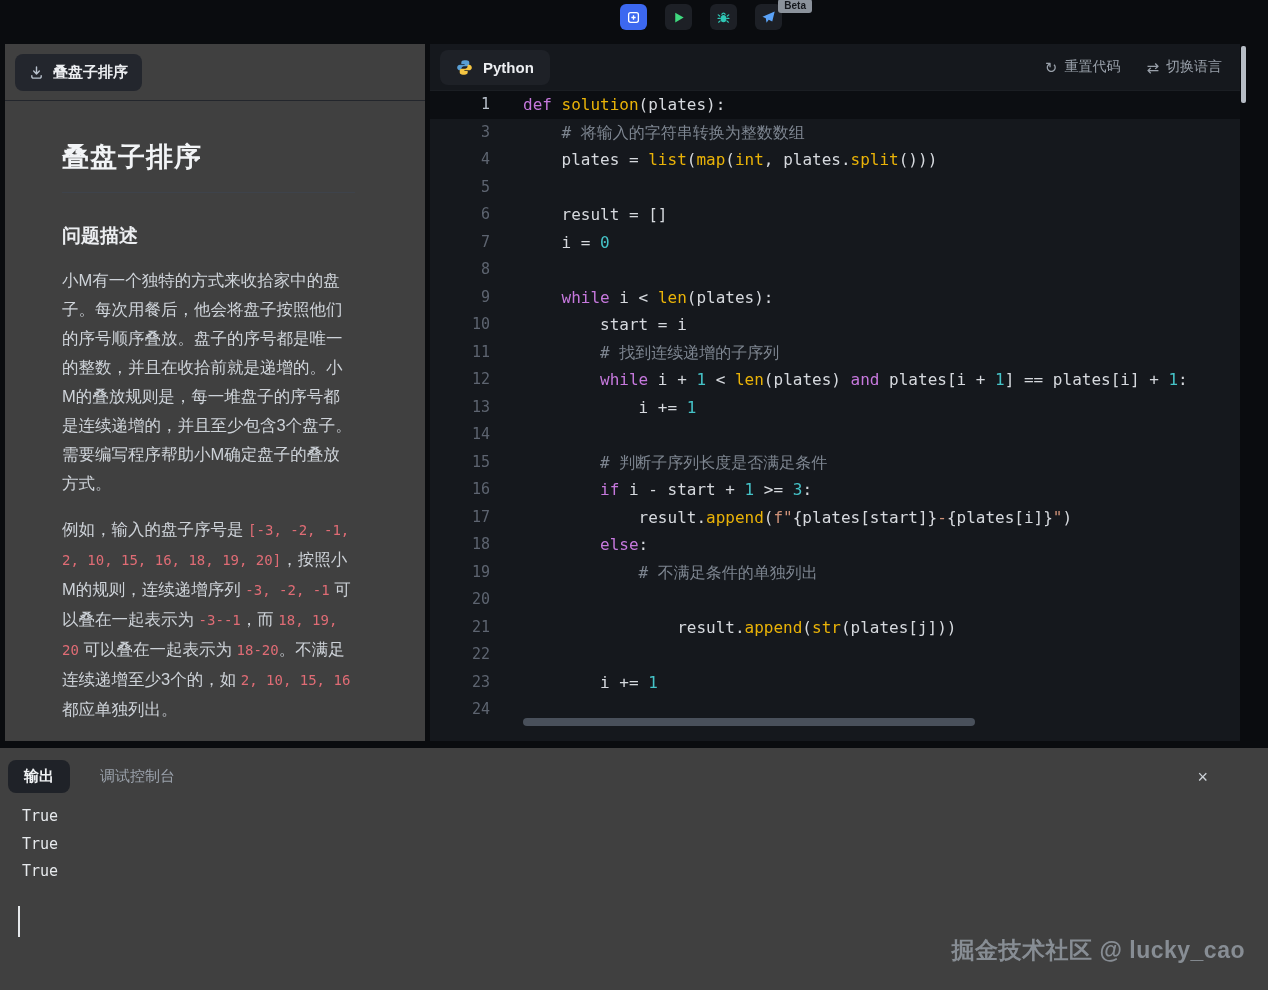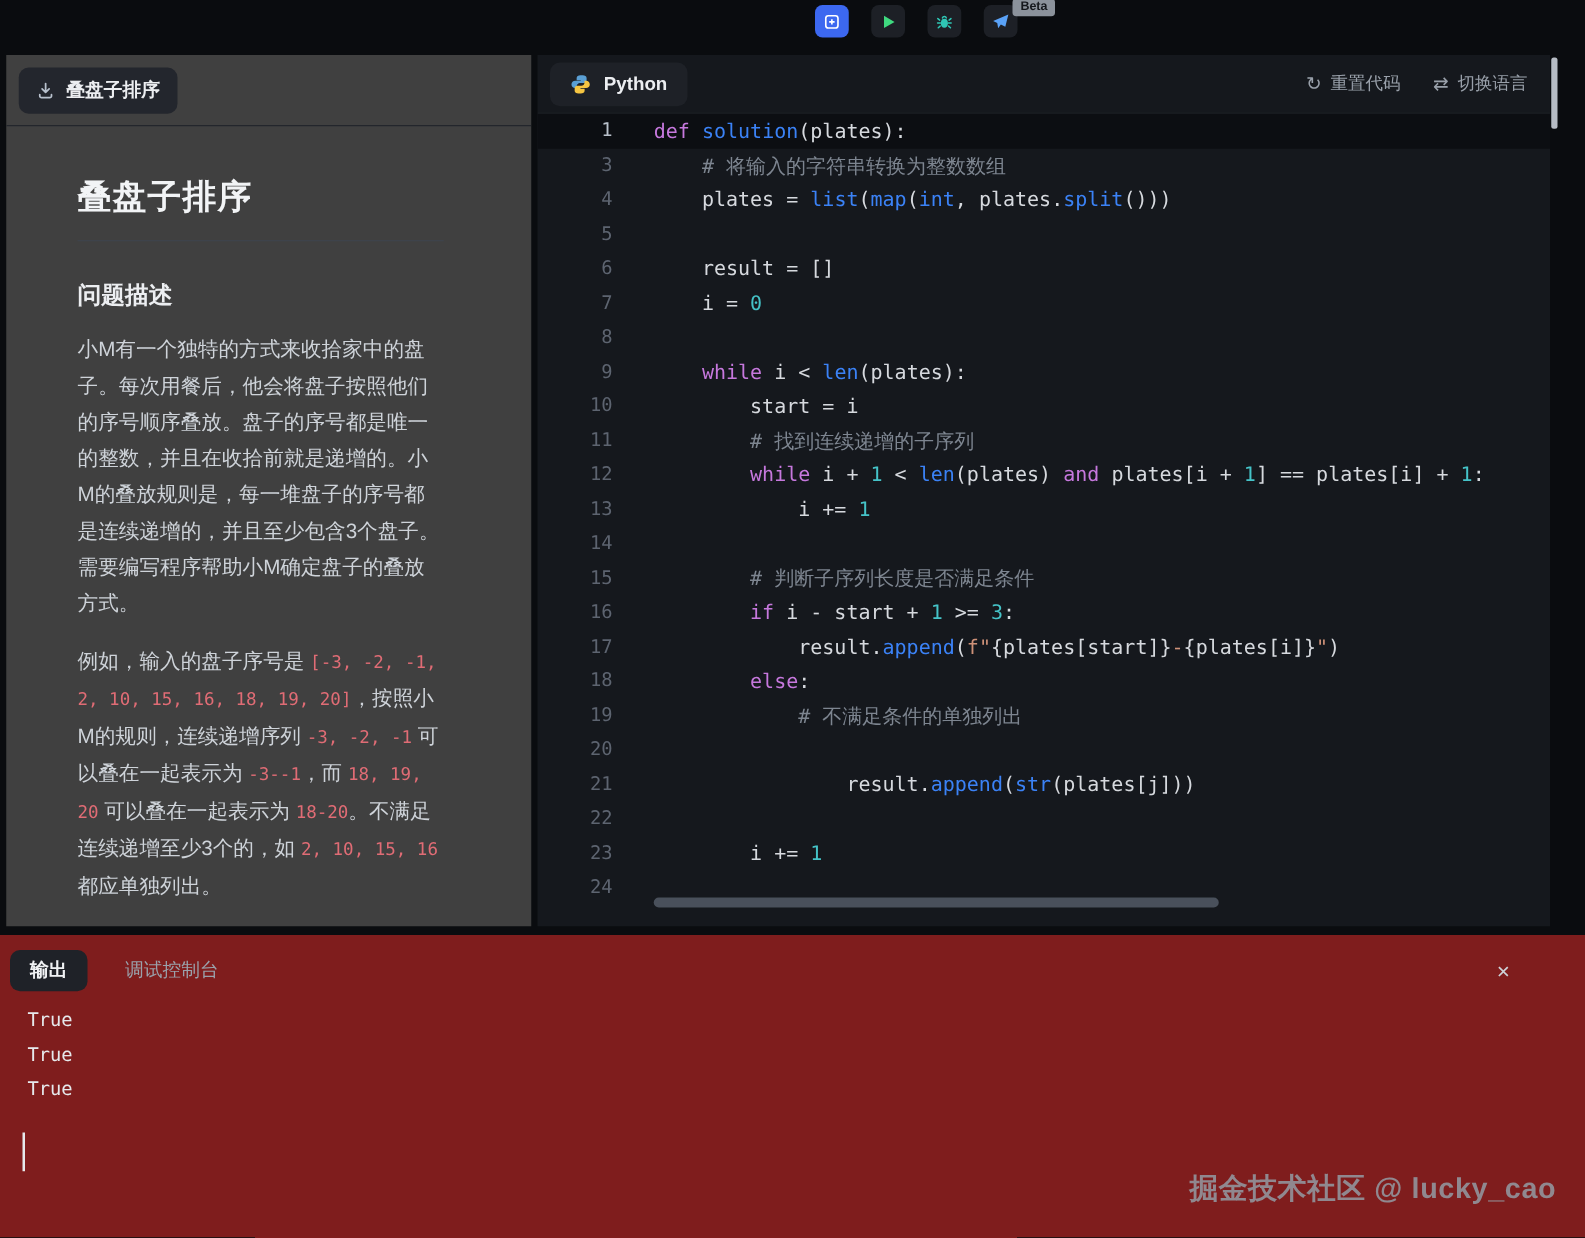--- a/index.html
+++ b/index.html
@@ -7,21 +7,21 @@
   body {
     background:#0a0c0f;
     font-family:"Liberation Sans","DejaVu Sans",sans-serif;
     color:#d6d9de;
     position:relative;
     overflow:hidden;
   }
 
   
   .topbar { position:absolute; top:0; left:0; width:100%; height:44px; background:#0a0c0f; }
-  .topbar-icons { position:absolute; left:652px; top:4px; display:flex; gap:18px; }
+  .topbar-icons { position:absolute; left:620px; top:4px; display:flex; gap:18px; }
   .icon-btn {
     width:27px; height:26px; border:none; border-radius:6px;
     background:#1d2026; display:flex; align-items:center; justify-content:center;
     cursor:pointer; padding:0;
   }
   .icon-btn.blue { background:#3c68f0; }
   .icon-btn svg { width:15px; height:15px; display:block; }
   .send-wrap { position:relative; }
   .beta-badge {
     position:absolute; top:-5px; right:-30px;
@@ -77,39 +77,39 @@
   .editor-body {
     position:relative; height:640px; overflow:hidden;
     font-family:"DejaVu Sans Mono","Liberation Mono",monospace;
   }
   .code-row { display:flex; height:27.5px; line-height:27.5px; }
   .code-row.active { background:#0c0e12; }
   .code-row.active .ln { color:#b9c1cb; }
   .ln { flex:none; width:60px; text-align:right; font-size:15px; color:#5d6470; }
   .code-text { margin-left:33px; white-space:pre; font-size:16px; color:#d6d9de; }
   .tk-kw  { color:#c678dd; }
-  .tk-fn  { color:#3b82f6; }
+  .tk-fn  { color:#eab308; }
   .tk-num { color:#45c3c8; }
   .tk-cm  { color:#7d8590; }
   .tk-str { color:#ce9178; }
   .tk-pl  { color:#d6d9de; }
 
   .h-scrollbar {
     position:absolute; left:93px; bottom:5px; width:452px; height:8px;
     border-radius:4px; background:#49505b; cursor:pointer;
   }
   .v-scroll-thumb {
     position:absolute; left:1241px; top:46px; width:5px; height:57px;
     background:#b6bcc4; border-radius:2px; cursor:pointer;
   }
 
   
   .bottom-panel {
     position:absolute; left:0; top:748px; width:1268px; height:242px;
-    background:#7f1d1d;
+    background:#404040;
   }
   .console-header { display:flex; align-items:center; padding:12px 20px 0 8px; }
   .console-tab {
     background:#1f2228; border-radius:8px; padding:7px 16px;
     color:#f0f2f4; font-size:15px; font-weight:700; cursor:pointer;
   }
   .console-tab-secondary { margin-left:30px; color:#9aa1ab; font-size:15px; cursor:pointer; }
   .console-close { margin-left:auto; margin-right:40px; color:#cdd2d8; font-size:18px; cursor:pointer; line-height:1; }
   .console-output {
     margin:10px 0 0 22px;

